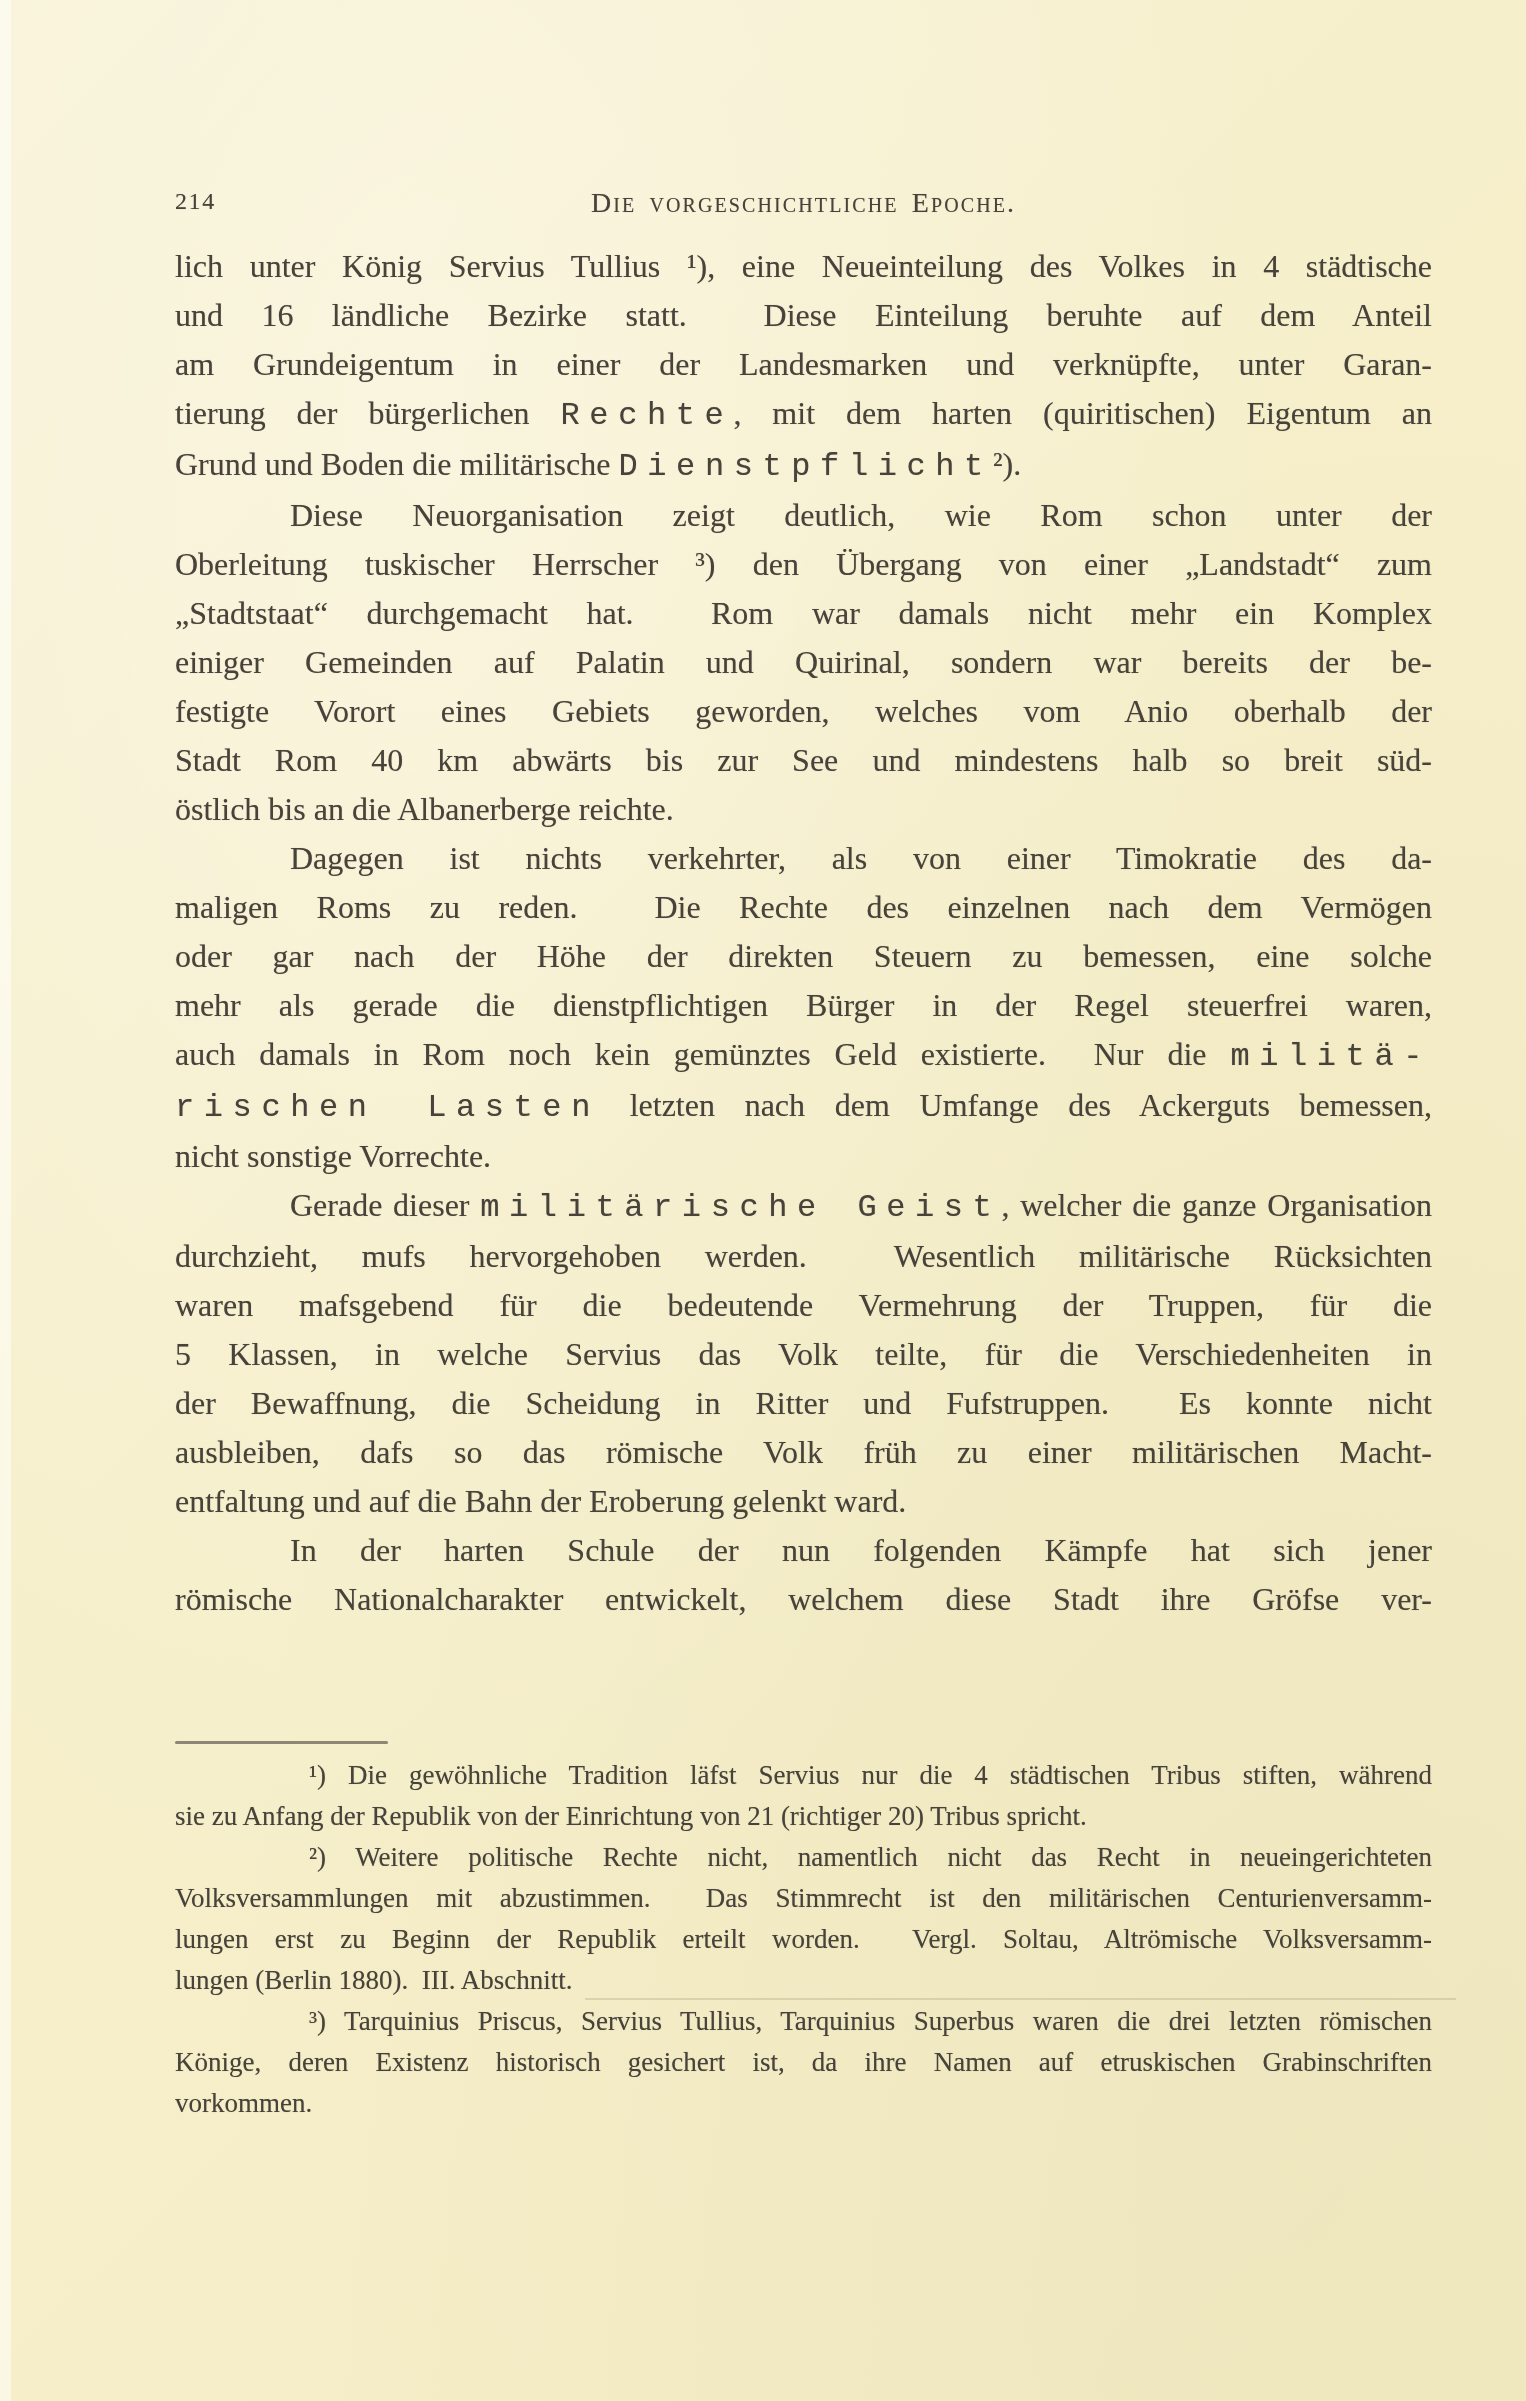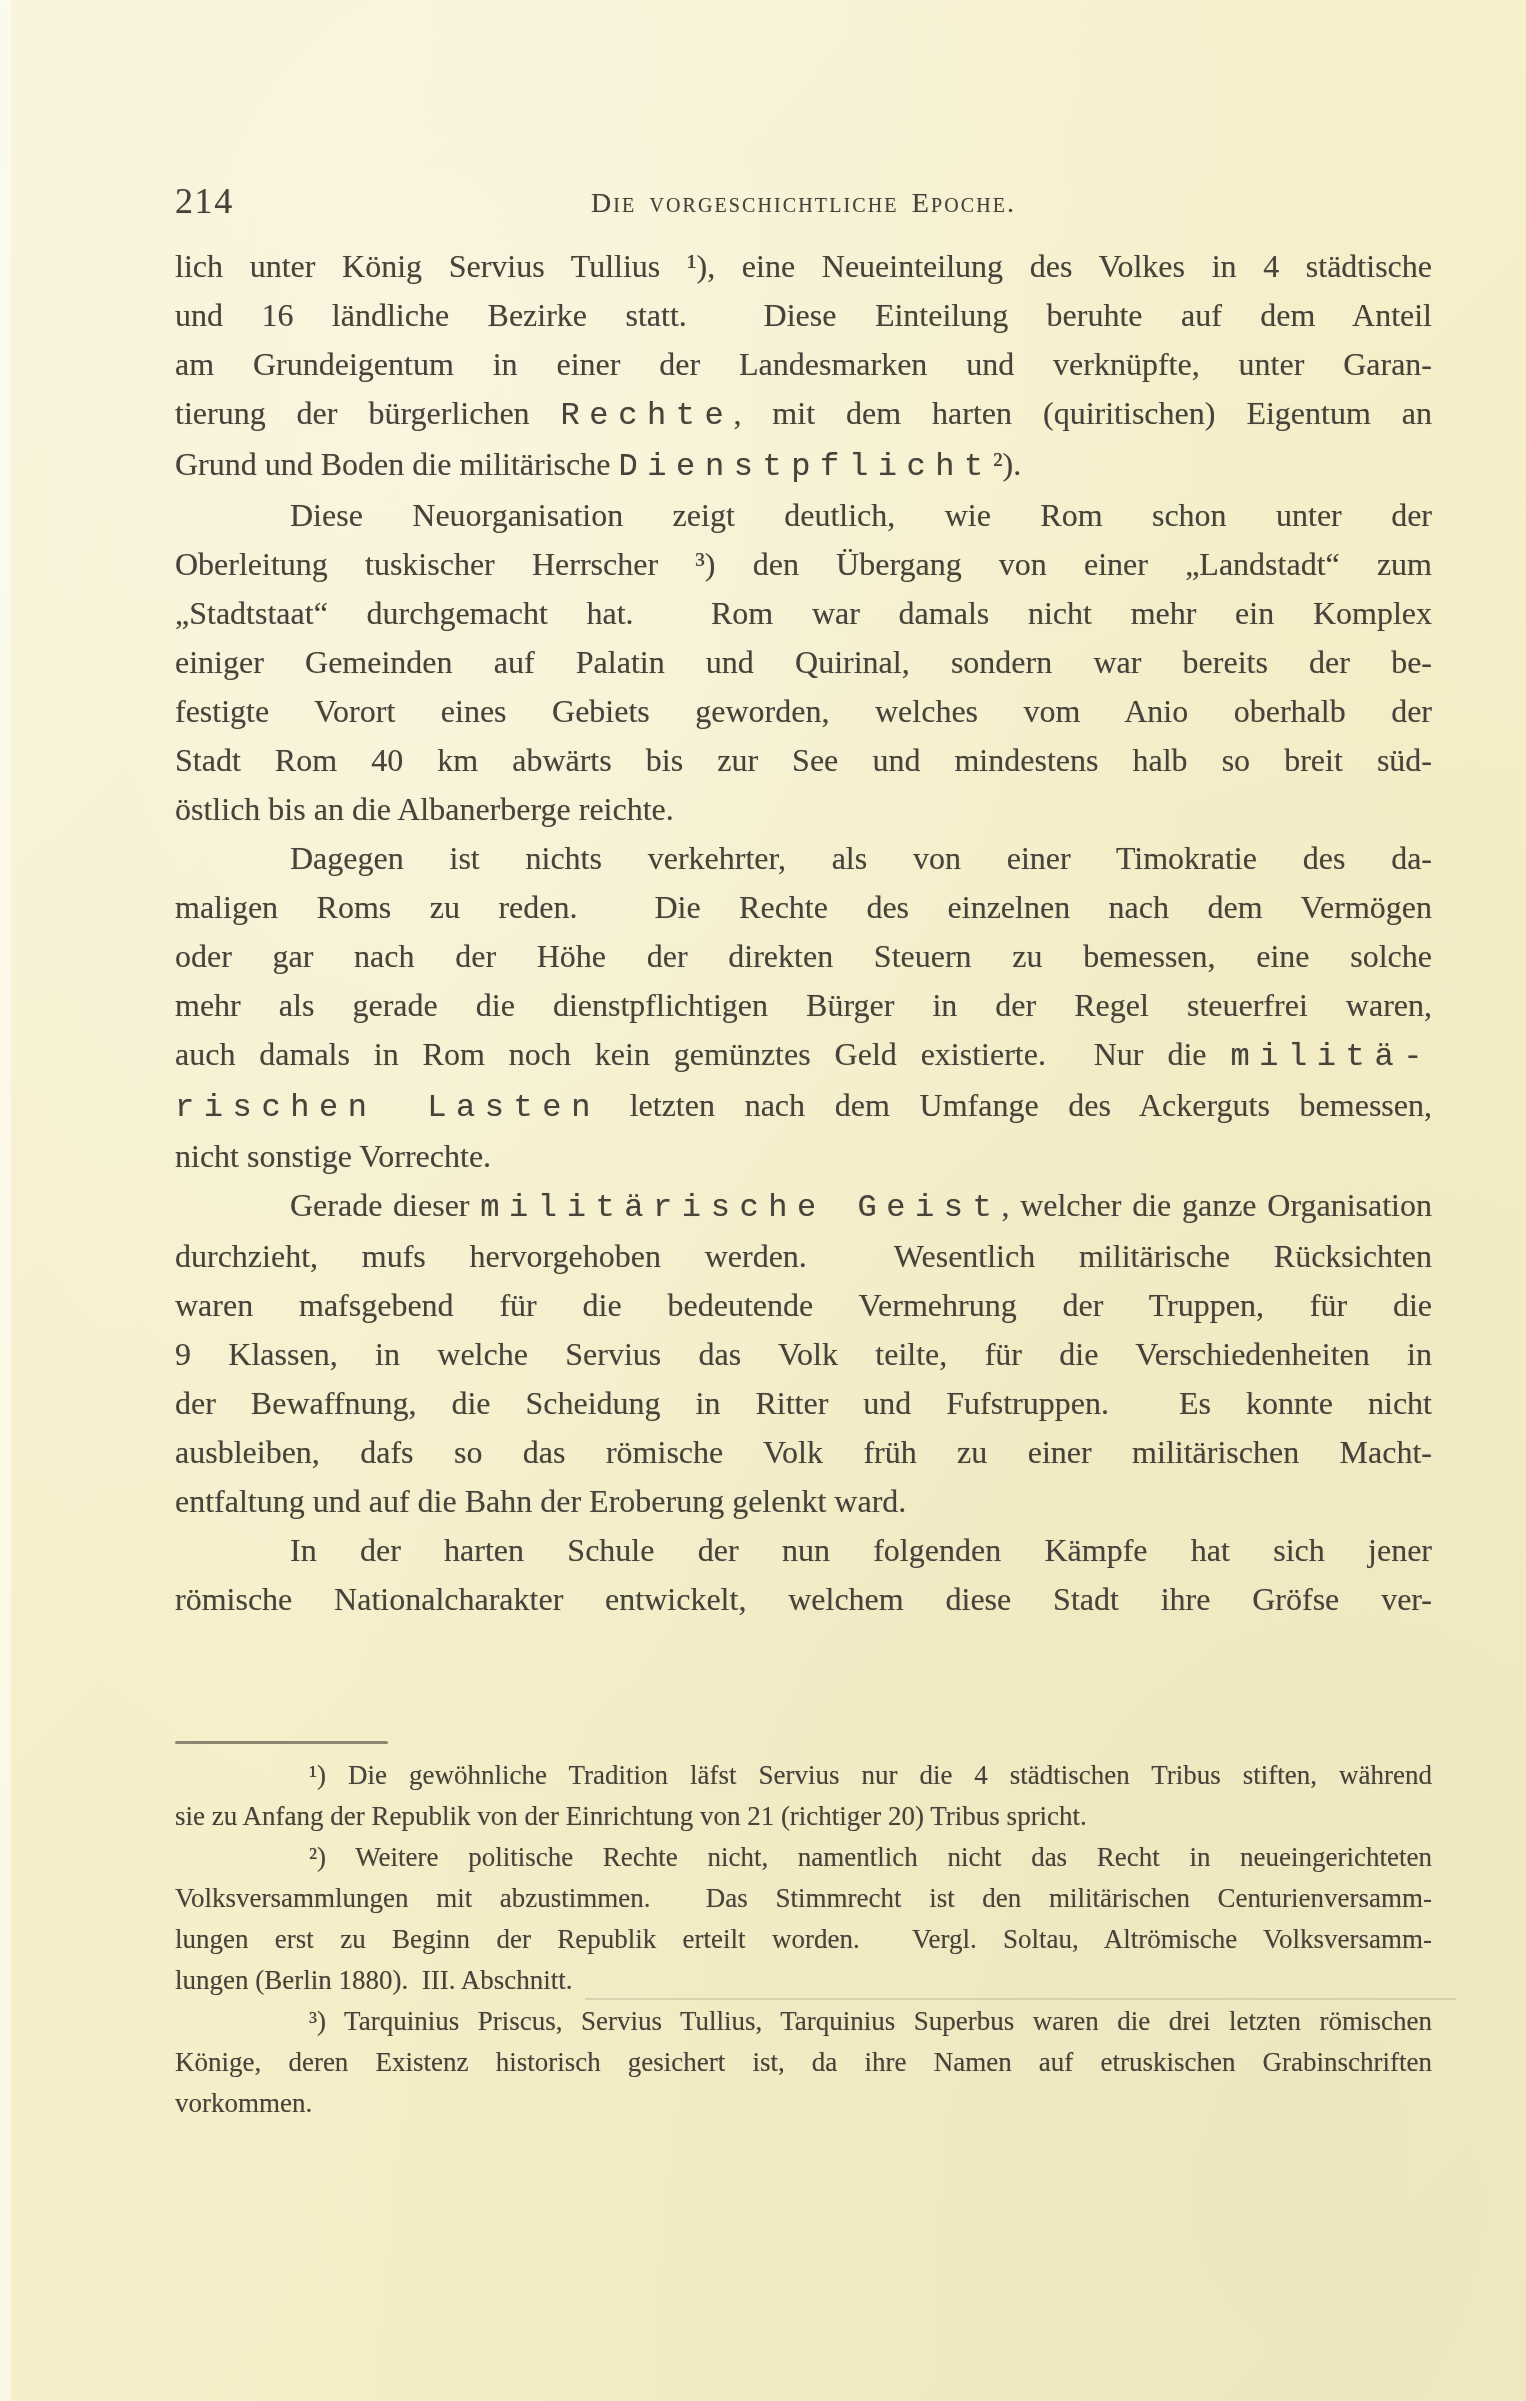--- a/index.html
+++ b/index.html
@@ -18,21 +18,21 @@
       radial-gradient(ellipse at 85% 90%, rgba(120,100,40,0.05), rgba(120,100,40,0) 60%),
       linear-gradient(135deg, #f8f2d6 0%, #f6efca 45%, #f4edc5 100%);
     text-shadow: 0 0 0.8px rgba(71,66,58,0.38);
   }
   .edge-strip {
     position: absolute; left: 0; top: 0; width: 10.7px; height: 100%;
     background: rgba(255,255,252,0.55);
   }
   .pagenum {
     position: absolute; left: 175px; top: 182px;
-    font-size: 36px; line-height: 38px;
+    font-size: 24px; line-height: 38px;
     letter-spacing: 1.6px;
   }
   .runhead {
     position: absolute; left: 175px; top: 184px; width: 1257px;
     text-align: center;
     font-size: 28px; line-height: 38px;
     font-variant: small-caps;
     letter-spacing: 2.1px;
     word-spacing: 4.1px;
   }
@@ -90,21 +90,21 @@
     <div class="ln ind">Dagegen ist nichts verkehrter, als von einer Timokratie des da-</div>
     <div class="ln">maligen Roms zu reden.&nbsp; Die Rechte des einzelnen nach dem Vermögen</div>
     <div class="ln">oder gar nach der Höhe der direkten Steuern zu bemessen, eine solche</div>
     <div class="ln">mehr als gerade die dienstpflichtigen Bürger in der Regel steuerfrei waren,</div>
     <div class="ln"><span>auch damals in Rom noch kein gemünztes Geld existierte.&nbsp; Nur die </span><span class="sperr">militä-</span></div>
     <div class="ln"><span class="sperr">rischen Lasten</span><span> letzten nach dem Umfange des Ackerguts bemessen,</span></div>
     <div class="ln end">nicht sonstige Vorrechte.</div>
     <div class="ln ind"><span>Gerade dieser </span><span class="sperr">militärische Geist</span><span>, welcher die ganze Organisation</span></div>
     <div class="ln">durchzieht, mufs hervorgehoben werden.&nbsp; Wesentlich militärische Rücksichten</div>
     <div class="ln">waren mafsgebend für die bedeutende Vermehrung der Truppen, für die</div>
-    <div class="ln">9 Klassen, in welche Servius das Volk teilte, für die Verschiedenheiten in</div>
+    <div class="ln">5 Klassen, in welche Servius das Volk teilte, für die Verschiedenheiten in</div>
     <div class="ln">der Bewaffnung, die Scheidung in Ritter und Fufstruppen.&nbsp; Es konnte nicht</div>
     <div class="ln">ausbleiben, dafs so das römische Volk früh zu einer militärischen Macht-</div>
     <div class="ln end">entfaltung und auf die Bahn der Eroberung gelenkt ward.</div>
     <div class="ln ind">In der harten Schule der nun folgenden Kämpfe hat sich jener</div>
     <div class="ln">römische Nationalcharakter entwickelt, welchem diese Stadt ihre Gröfse ver-</div>
   </div>
 
   <div class="fnrule"></div>
   <div class="bleedline"></div>
 

